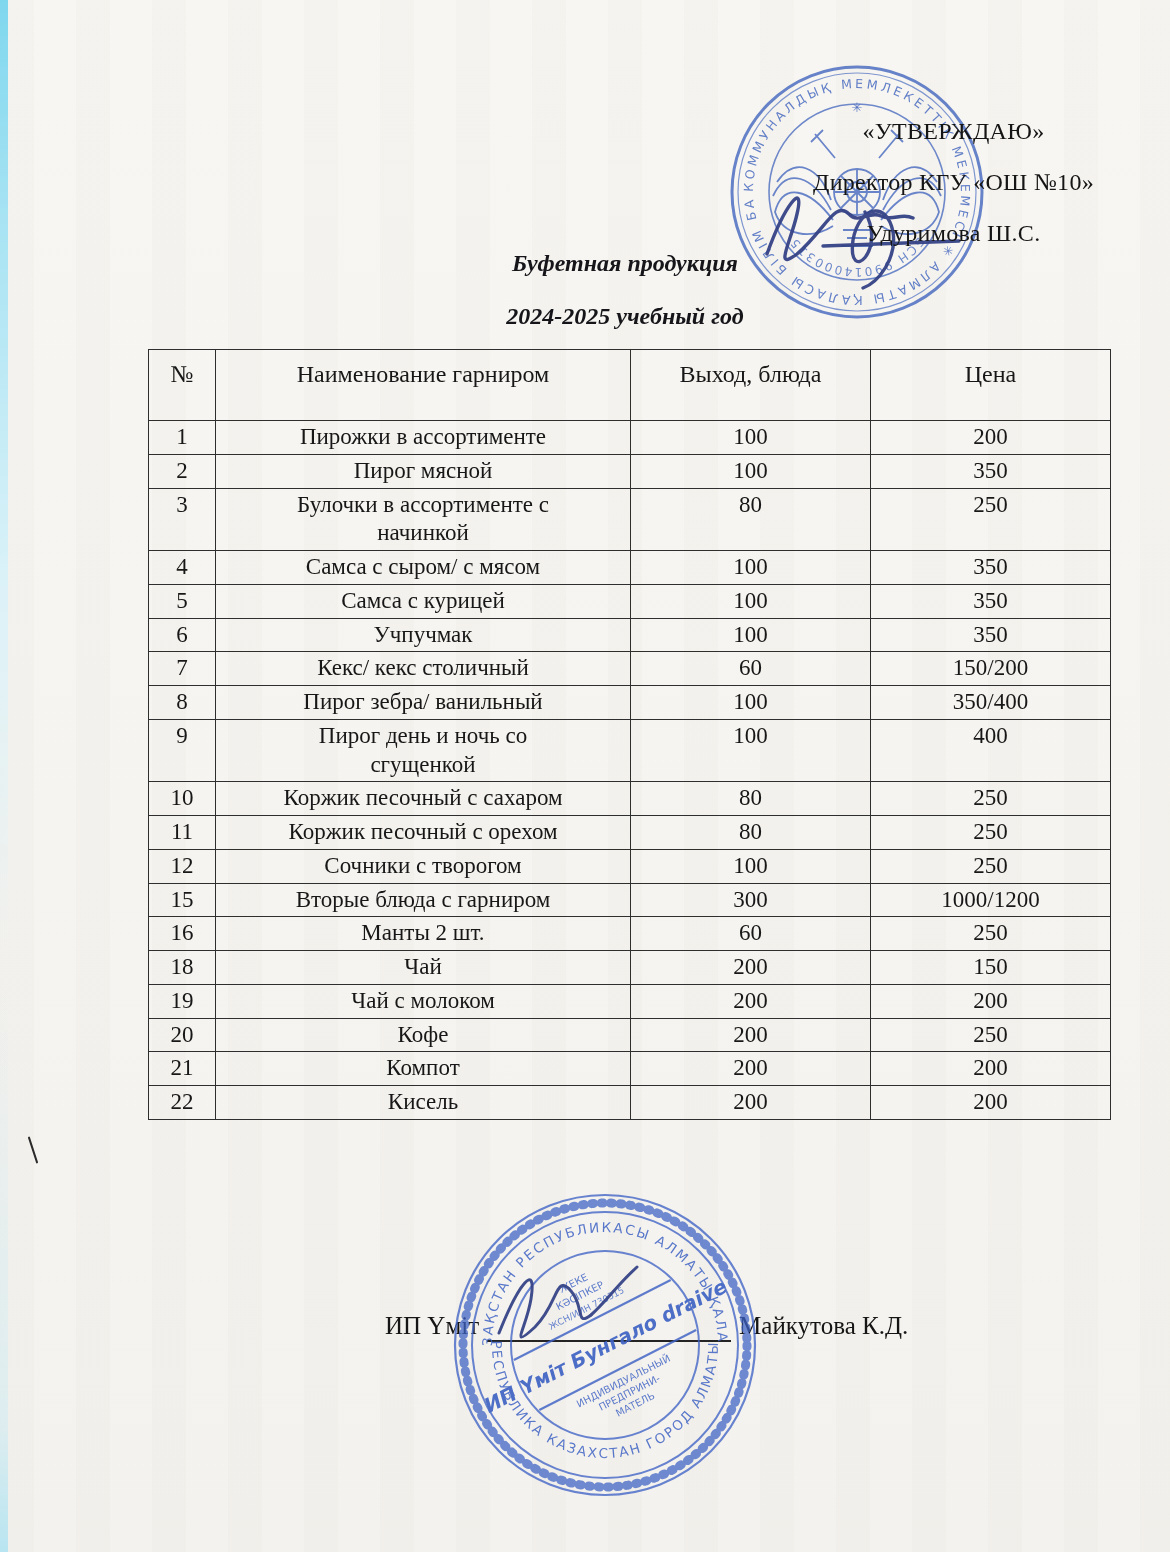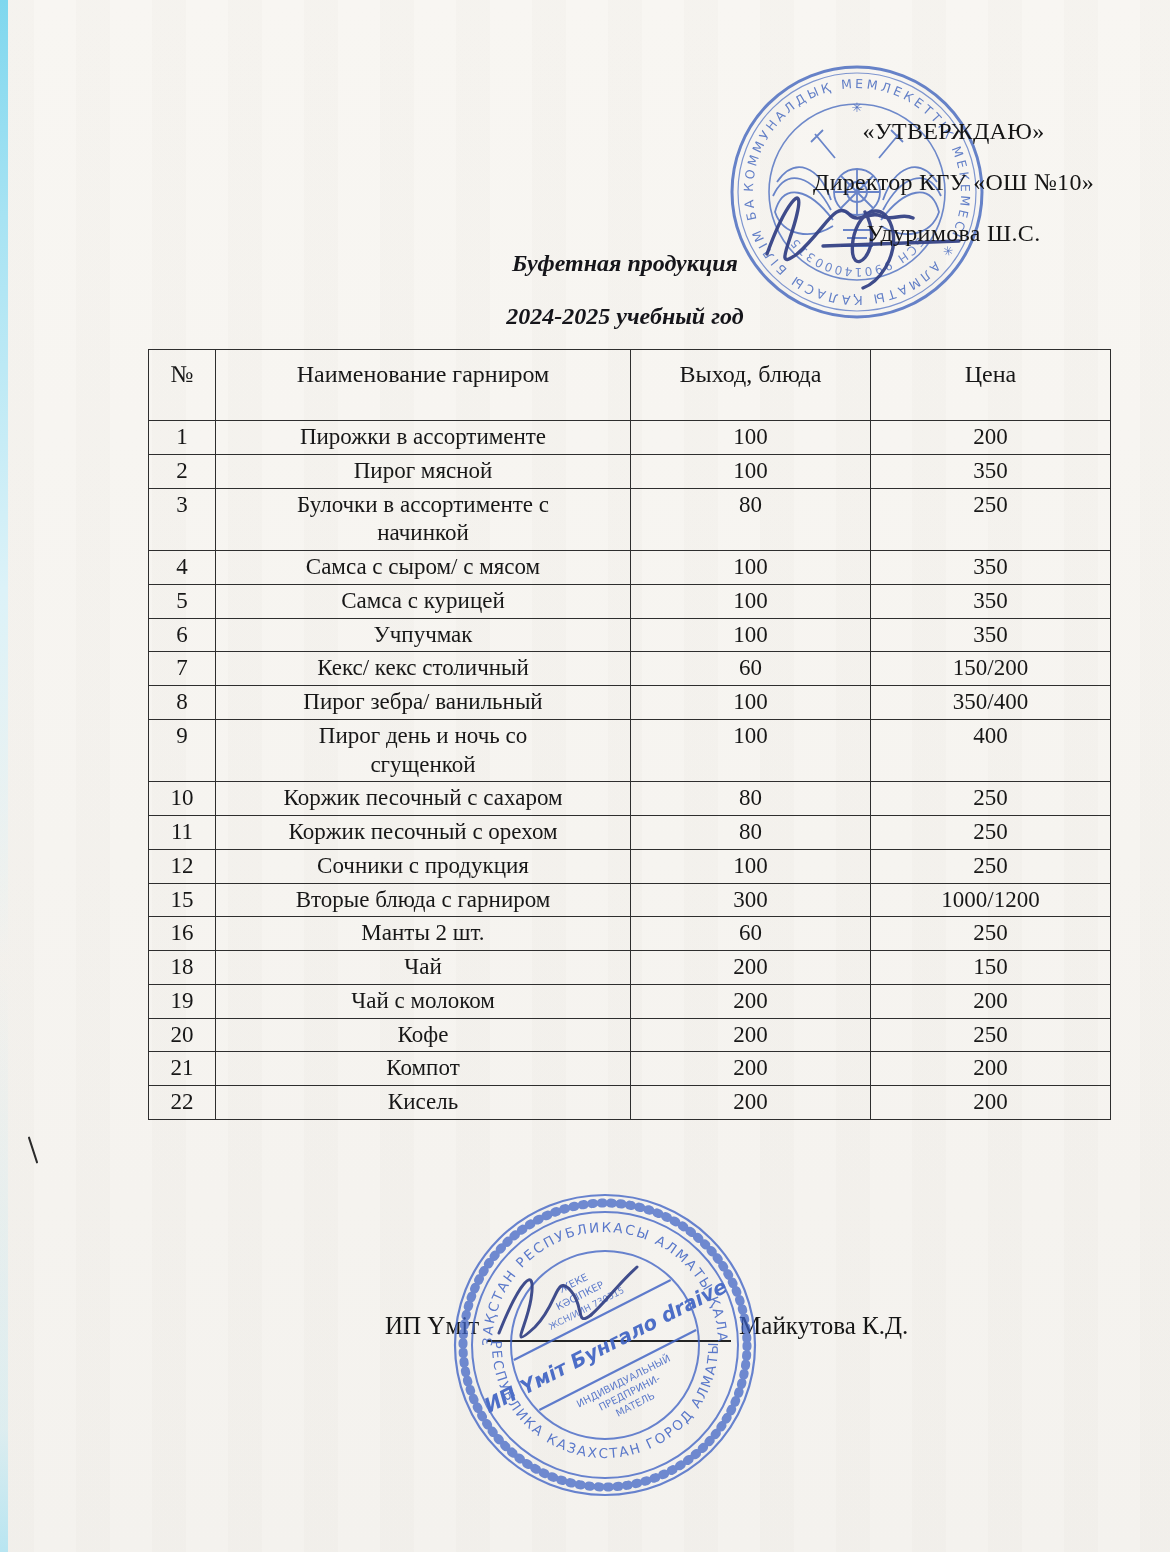--- a/index.html
+++ b/index.html
@@ -213,21 +213,21 @@
             <td class="col-price">250</td>
           </tr>
           <tr>
             <td class="col-num">11</td>
             <td class="col-name">Коржик песочный с орехом</td>
             <td class="col-out">80</td>
             <td class="col-price">250</td>
           </tr>
           <tr>
             <td class="col-num">12</td>
-            <td class="col-name">Сочники с продукция</td>
+            <td class="col-name">Сочники с творогом</td>
             <td class="col-out">100</td>
             <td class="col-price">250</td>
           </tr>
           <tr>
             <td class="col-num">15</td>
             <td class="col-name">Вторые блюда с гарниром</td>
             <td class="col-out">300</td>
             <td class="col-price">1000/1200</td>
           </tr>
           <tr>

